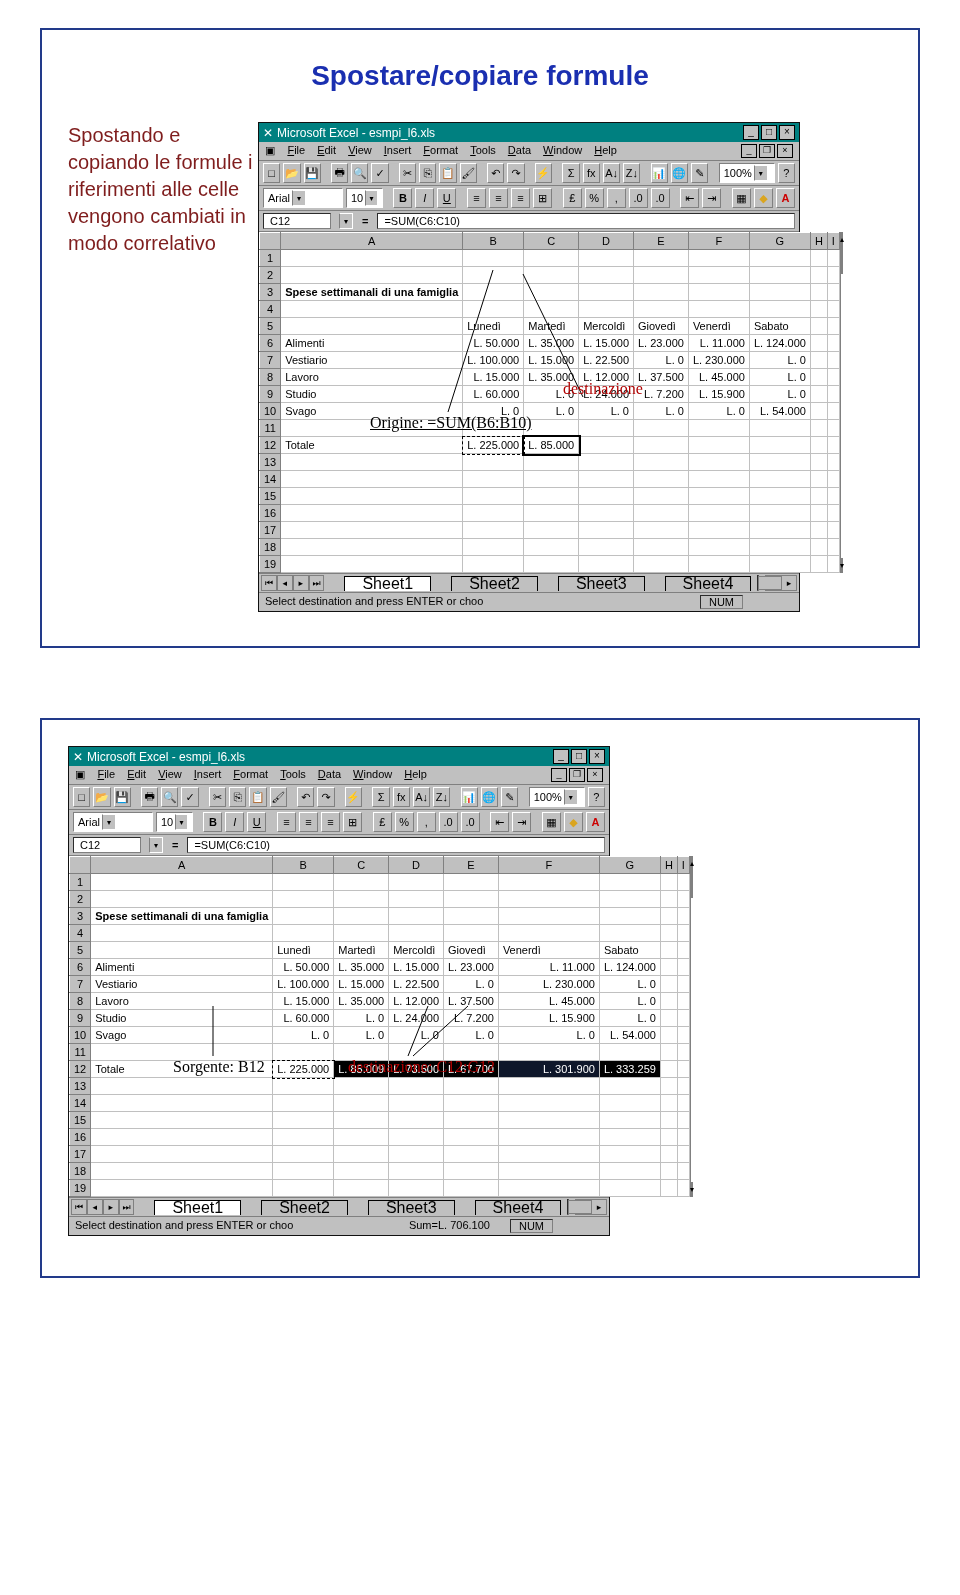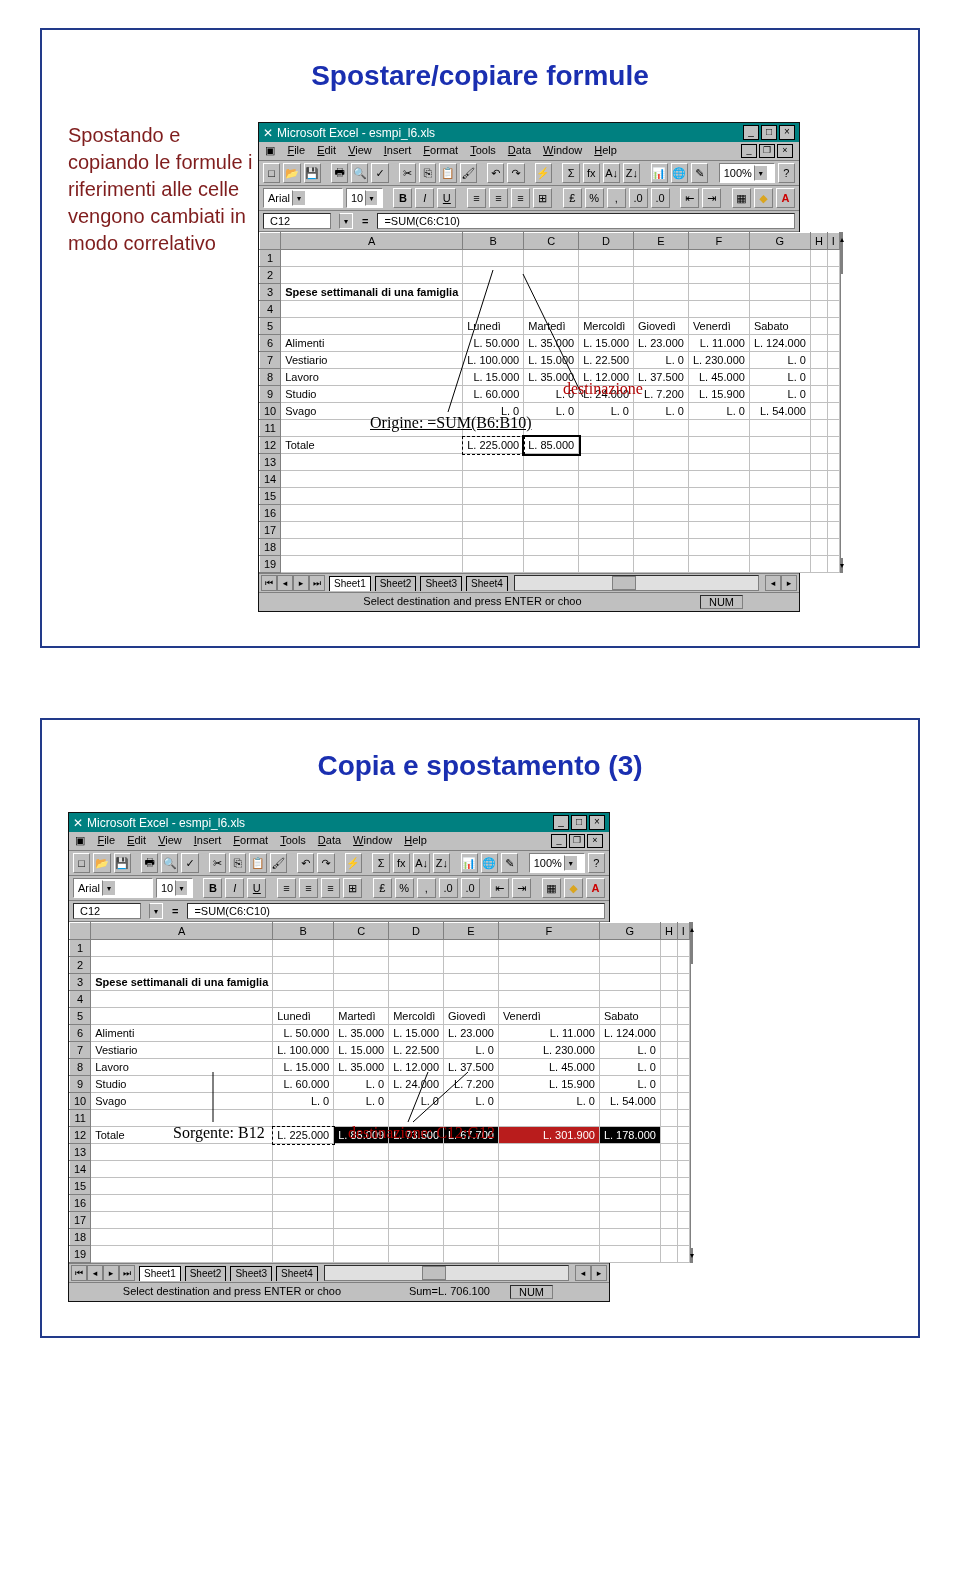--- a/index.html
+++ b/index.html
@@ -181,40 +181,40 @@
     width: 14px; height: 14px;
     border: 1px solid #808080;
     background: #c0c0c0;
     display: inline-flex; align-items: center; justify-content: center;
     font-size: 9px;
   }
   .sheettab {
     background: #fff;
     border: 1px solid #000;
     border-bottom: none;
-    padding: 0 4px;
+    padding: 0 17px;
     height: 14px;
-    font-size: 10px;
-    margin-left: 4px;
+    font-size: 16px;
+    margin-left: 20px;
     display: inline-flex; align-items: center;
   }
   .sheettab.inactive { background: #c0c0c0; }
   .hscroll { flex: 1; height: 14px; margin: 0 6px;
      background: #e0e0e0; border: 1px inset #808080; position: relative; }
   .hsthumb { position: absolute; left: 40%; top: 0; bottom: 0; width: 22px;
      background: #c0c0c0; border: 1px solid #808080; }
   .statusbar {
     display: flex;
     background: #c0c0c0;
     border-top: 1px solid #808080;
     padding: 2px 6px;
     gap: 20px;
   }
   .statuscell { border: 1px inset #808080; padding: 0 8px; font-size: 11px; }
-  .statusbar .left { flex: 1; text-align: center; }
+  .statusbar .left { flex: 1; }
   .statusbar .mid { flex: 0 0 auto; }
   .annotlabel {
     font-family: 'Times New Roman', serif;
     font-size: 16px;
     color: #000;
     position: absolute;
   }
   .annotlabel.red { color: #b00000; }
   svg.annot { position: absolute; pointer-events: none; }
   .vscroll {
@@ -611,21 +611,20 @@
         <line x1="235" y1="148" x2="190" y2="290" stroke="#000" stroke-width="1"></line>
         <line x1="265" y1="152" x2="325" y2="275" stroke="#000" stroke-width="1"></line>
       </svg>
       <div class="annotlabel" style="left:112px;top:292px;text-decoration:underline;">Origine: =SUM(B6:B10)</div>
       <div class="annotlabel red" style="left:305px;top:258px;">destinazione</div>
     </div>
   </div>
 </div>
 
 <div class="frame">
-  <div class="title">Copia e spostamento (3)</div>
   <div class="columns">
     <div style="position:relative;">
       
       <div class="excel" id="excel2"><div class="titlebar">
     <span style="margin-right:4px;">✕</span>
     <span class="tleft">Microsoft Excel - esmpi_l6.xls</span>
     <span class="winbtns">
       <span class="winbtn">_</span>
       <span class="winbtn">□</span>
       <span class="winbtn">×</span>
@@ -861,22 +860,22 @@
                   <td class=""></td>
                   <td class=""></td>
                 </tr>
                 <tr>
                   <th class="rh">12</th>
                   <td class="">Totale</td>
                   <td class="num marquee">L. 225.000</td>
                   <td class="num" style="background:#000;color:#fff;">L. 85.009</td>
                   <td class="num" style="background:#000;color:#fff;">L. 73.500</td>
                   <td class="num" style="background:#000;color:#fff;">L. 67.700</td>
-                  <td class="num" style="background:#b91c1c;color:#fff;padding-left:44px;">L. 301.900</td>
-                  <td class="num" style="background:#000;color:#fff;">L. 178.000</td>
+                  <td class="num" style="background:#0f172a;color:#fff;padding-left:44px;">L. 301.900</td>
+                  <td class="num" style="background:#000;color:#fff;">L. 333.259</td>
                   <td class=""></td>
                   <td class=""></td>
                 </tr>
                 <tr>
                   <th class="rh">13</th>
                   <td class=""></td>
                   <td class=""></td>
                   <td class=""></td>
                   <td class=""></td>
                   <td class=""></td>

